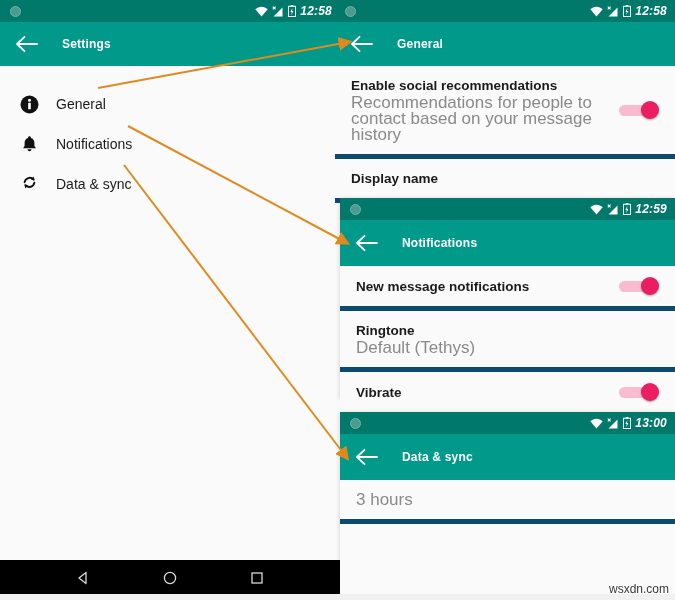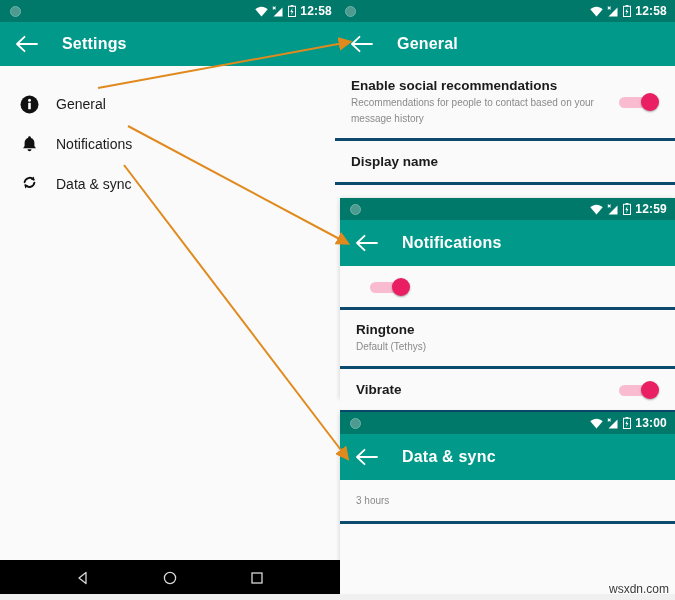--- a/index.html
+++ b/index.html
@@ -15,53 +15,53 @@
   .statusbar {
     height: 22px; background: #00796b;
     display: flex; align-items: center;
     padding: 0 8px 0 10px; position: relative;
   }
   .sb-dot {
     width: 11px; height: 11px; border-radius: 50%;
     background: #4d9b90; border: 1px solid #6fb3a8;
   }
   .sb-right {
-    margin-left: auto; display: flex; align-items: center; gap: 4px;
+    margin-left: auto; display: flex; align-items: center; gap: 4px; font-style: italic;
   }
   .sb-time { color: #fff; font-size: 12px; font-weight: bold; letter-spacing: 0.2px; }
   .ico-wifi { width: 13px; height: 11px; position: relative; }
   .ico-wifi svg, .ico-sig svg, .ico-bat svg { display: block; }
 
   .appbar {
     background: #00998a;
     display: flex; align-items: center;
     padding-left: 14px;
   }
   .appbar .back {
     width: 26px; height: 26px;
     display: flex; align-items: center; justify-content: center;
     flex: 0 0 auto;
   }
   .appbar .title {
-    color: #fff; font-size: 16px; font-weight: bold;
+    color: #fff; font-size: 12px; font-weight: bold;
     margin-left: 22px; letter-spacing: 0.2px;
   }
 
   
   .list { background: #fafafa; }
   .row {
     display: flex; align-items: center;
     padding: 11px 16px 11px 16px;
-    border-bottom: 3px solid #0c4a6e;
+    border-bottom: 5px solid #0c4a6e;
     background: #fafafa;
     min-height: 44px;
   }
   .row .texts { flex: 1 1 auto; min-width: 0; }
   .row .primary { font-size: 13.5px; color: #1b1b1b; font-weight: bold; line-height: 17px; }
-  .row .secondary { font-size: 10px; color: #8a8a8a; line-height: 16px; margin-top: 1px; }
+  .row .secondary { font-size: 17px; color: #8a8a8a; line-height: 16px; margin-top: 1px; }
 
   .switch {
     flex: 0 0 auto; margin-left: 14px;
     width: 40px; height: 18px; position: relative;
   }
   .switch .track {
     position: absolute; left: 0; top: 4px;
     width: 32px; height: 11px; border-radius: 6px; background: #f8bbd0;
   }
   .switch .thumb {
@@ -296,20 +296,23 @@
       <span class="back">
         <svg width="22" height="18" viewBox="0 0 22 18">
           <path d="M1 9 H21 M1 9 L8.5 1.8 M1 9 L8.5 16.2" stroke="#fff" stroke-width="1.8" fill="none" stroke-linecap="round" stroke-linejoin="round"></path>
         </svg>
       </span>
       <span class="title">Notifications</span>
     </div>
 
     <div class="list">
       <div class="row">
+        <div class="texts">
+          <div class="primary">New message notifications</div>
+        </div>
         <div class="switch">
           <div class="track"></div>
           <div class="thumb"></div>
         </div>
       </div>
       <div class="row">
         <div class="texts">
           <div class="primary">Ringtone</div>
           <div class="secondary">Default (Tethys)</div>
         </div>

